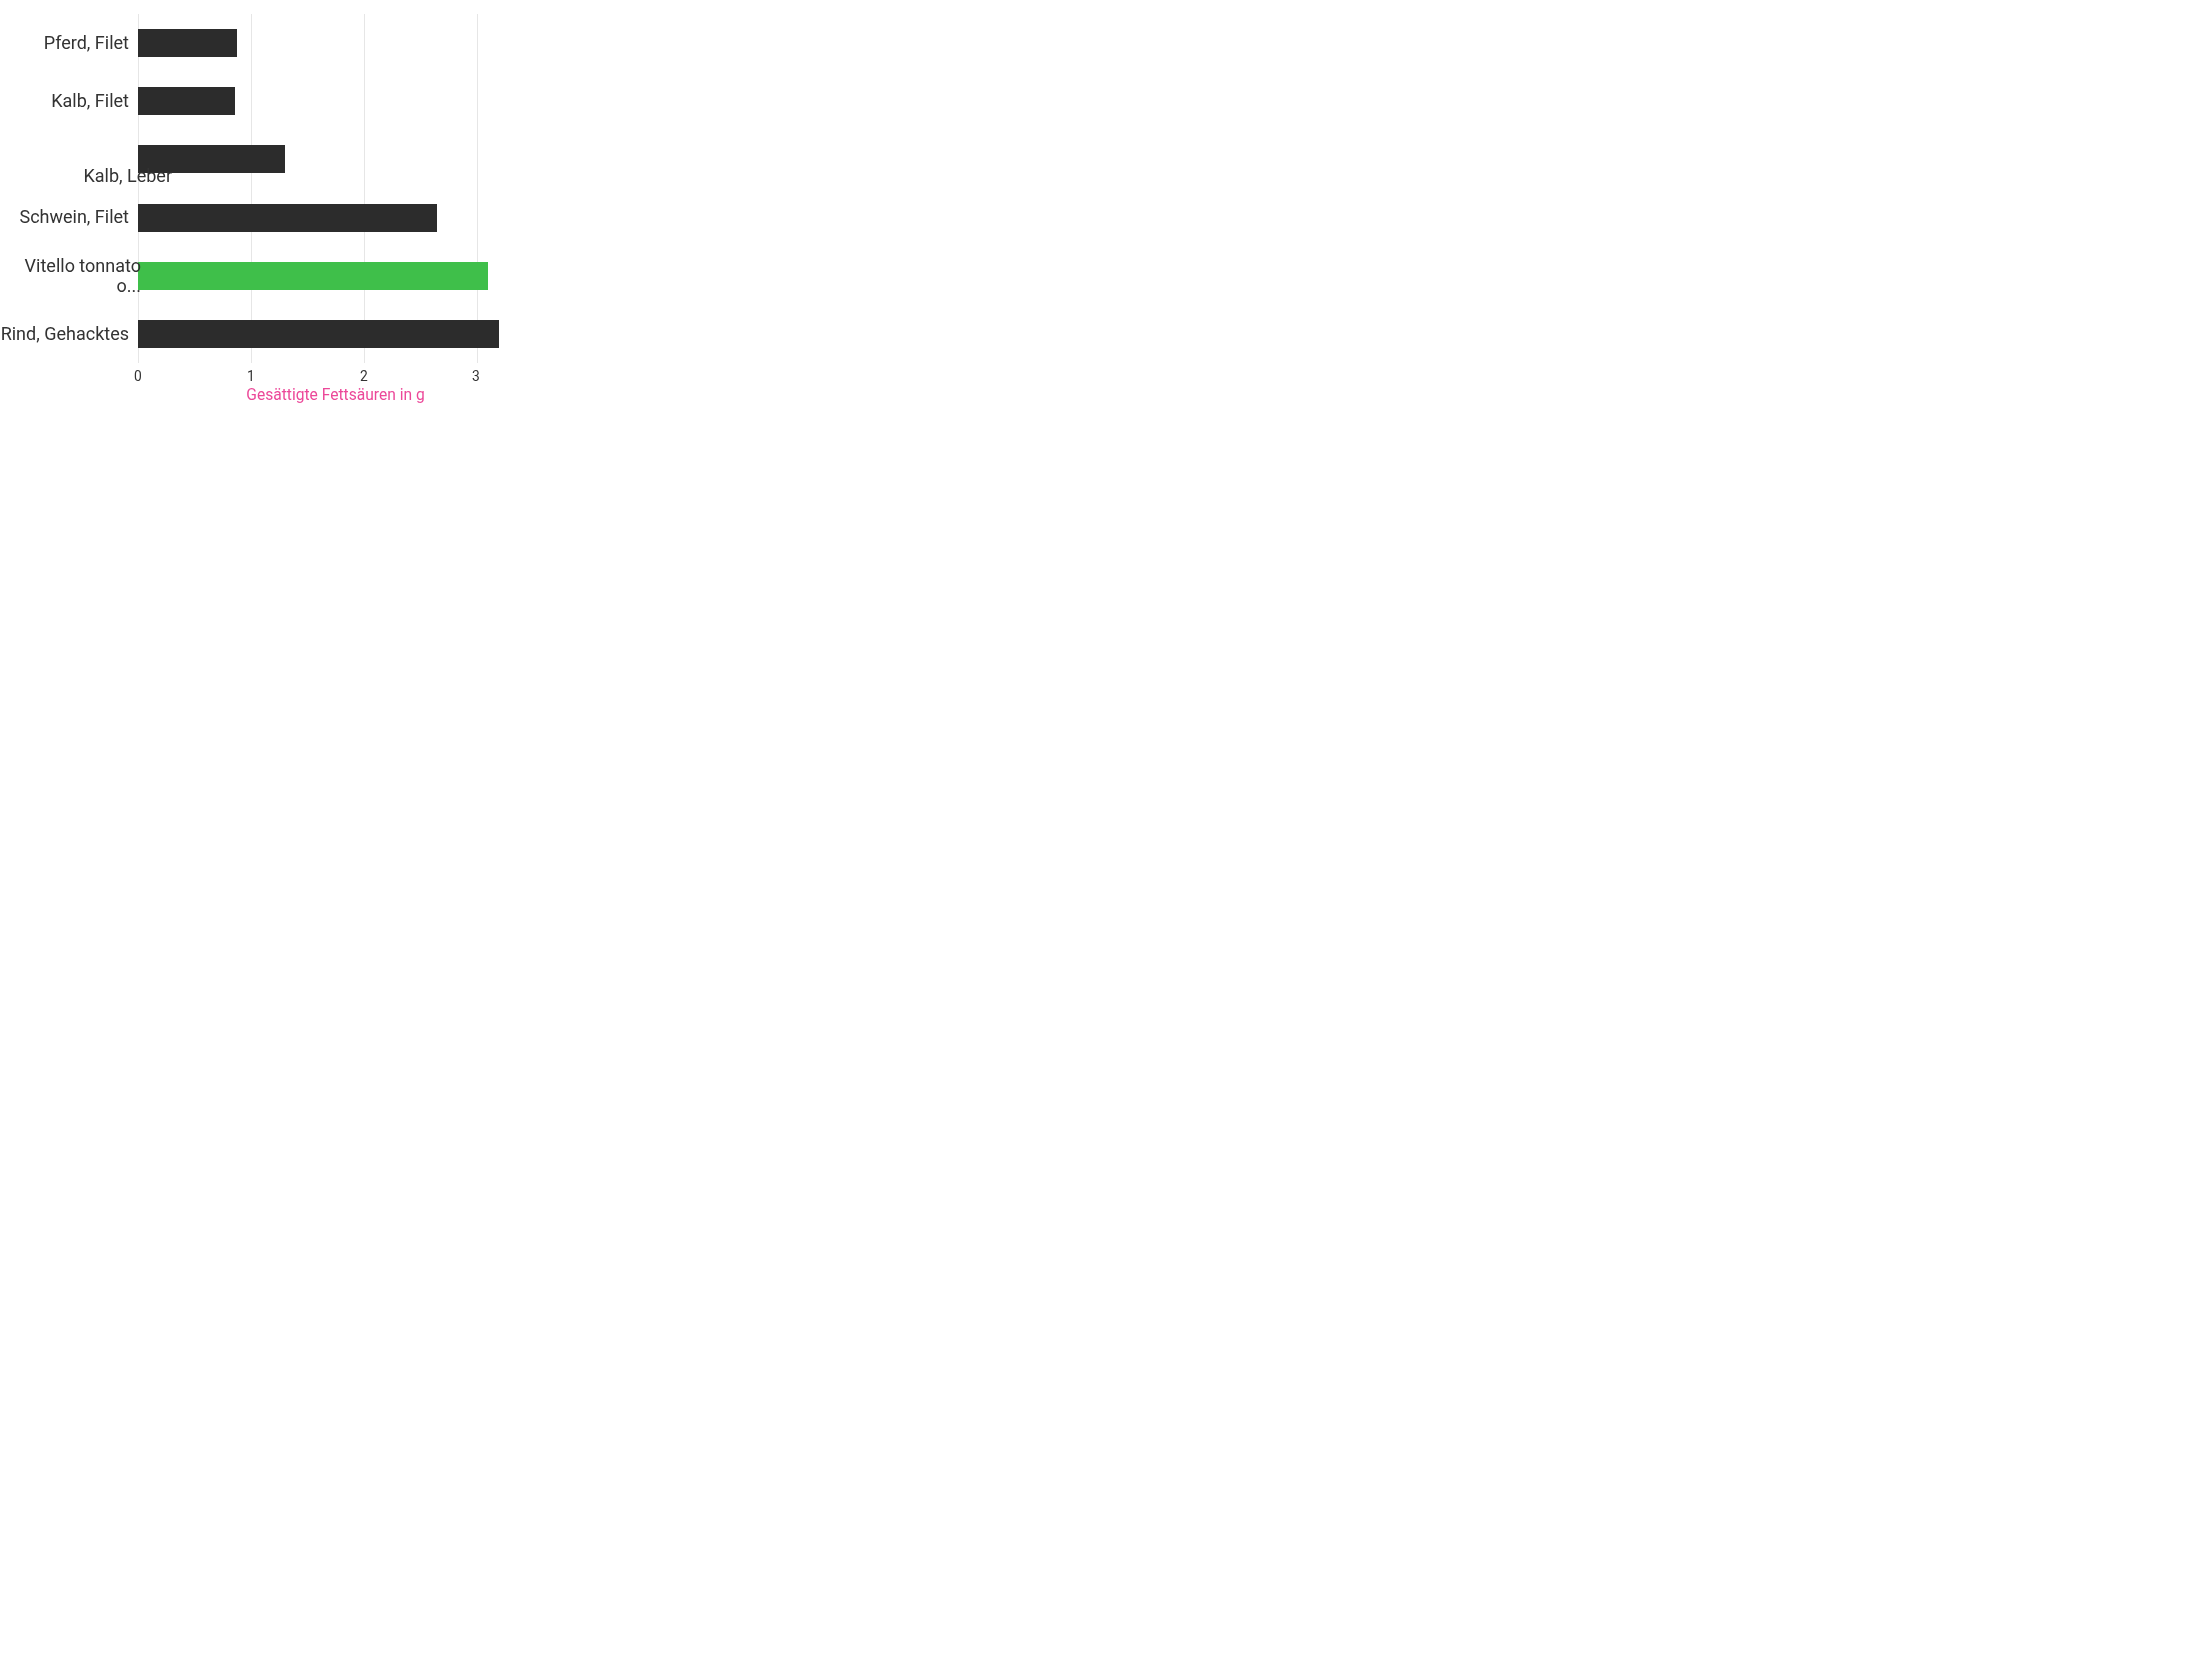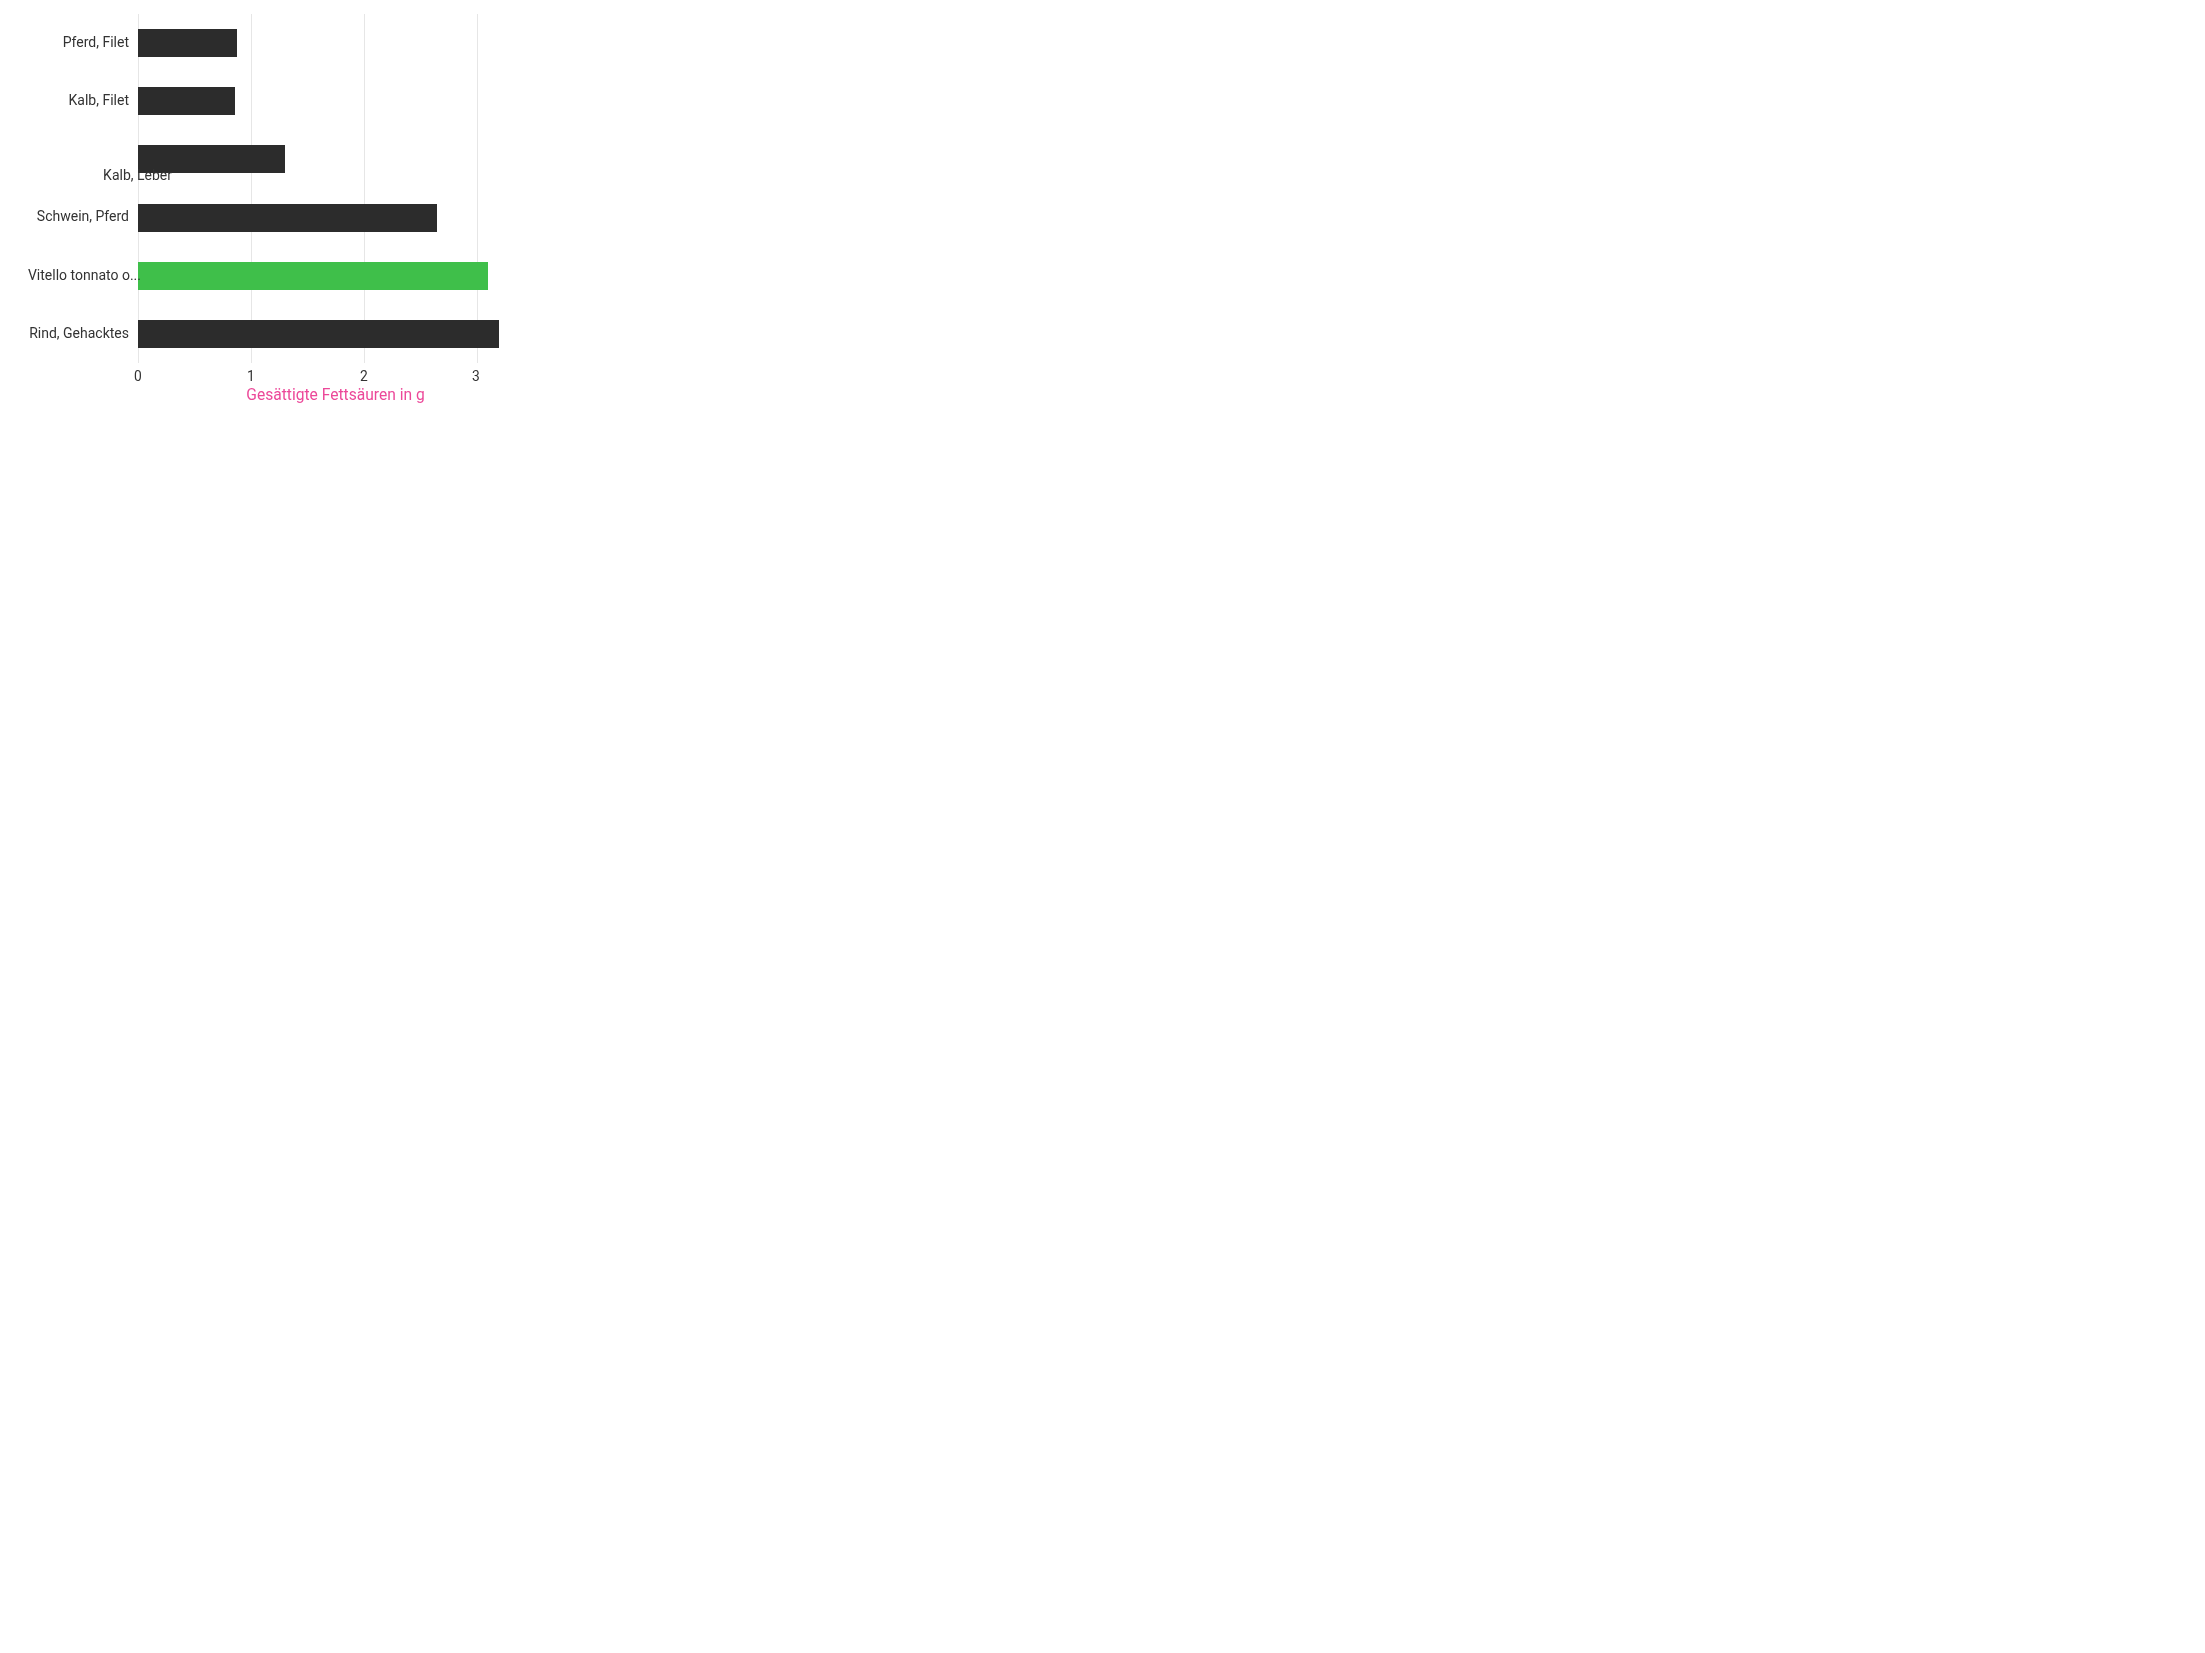--- a/index.html
+++ b/index.html
@@ -47,21 +47,21 @@
     background: #2c2c2c;
     height: 28.5px;
     top: -14.2px;
   }
   .bar.highlight {
     background: #3fbf4a;
   }
   .y-label {
     position: absolute;
     text-align: right;
-    font-size: 14px;
+    font-size: 18px;
     color: #333333;
     line-height: 1.1;
     transform: translateY(-50%);
   }
   .x-tick-label {
     position: absolute;
     font-size: 13.8px;
     color: #333333;
     text-align: center;
     transform: translateX(-50%);
@@ -100,21 +100,21 @@
       </div>
       <div class="bar-row" style="top: 320px;">
         <div class="bar" style="width: 361px; height: 28.5px; top: -14.2px;"></div>
       </div>
     </div>
 
   <div id="ylabels">
       <div class="y-label" style="left: 0px; width: 129px; top: 43px;"><span>Pferd, Filet</span></div>
       <div class="y-label" style="left: 0px; width: 129px; top: 101px;"><span>Kalb, Filet</span></div>
       <div class="y-label" style="left: 0px; width: 129px; top: 176px; padding-left: 43px;"><span>Kalb, Leber</span></div>
-      <div class="y-label" style="left: 0px; width: 129px; top: 217px;"><span>Schwein, Pferd</span></div>
+      <div class="y-label" style="left: 0px; width: 129px; top: 217px;"><span>Schwein, Filet</span></div>
       <div class="y-label" style="left: 12px; width: 129px; top: 276px;"><span>Vitello tonnato o...</span></div>
       <div class="y-label" style="left: 0px; width: 129px; top: 334px;"><span>Rind, Gehacktes</span></div>
     </div>
 
   <div id="xticks">
       <div class="x-tick-label" style="left: 138px; top: 368px;"><span>0</span></div>
       <div class="x-tick-label" style="left: 251px; top: 368px;"><span>1</span></div>
       <div class="x-tick-label" style="left: 364px; top: 368px;"><span>2</span></div>
       <div class="x-tick-label" style="left: 476px; top: 368px;"><span>3</span></div>
     </div>

